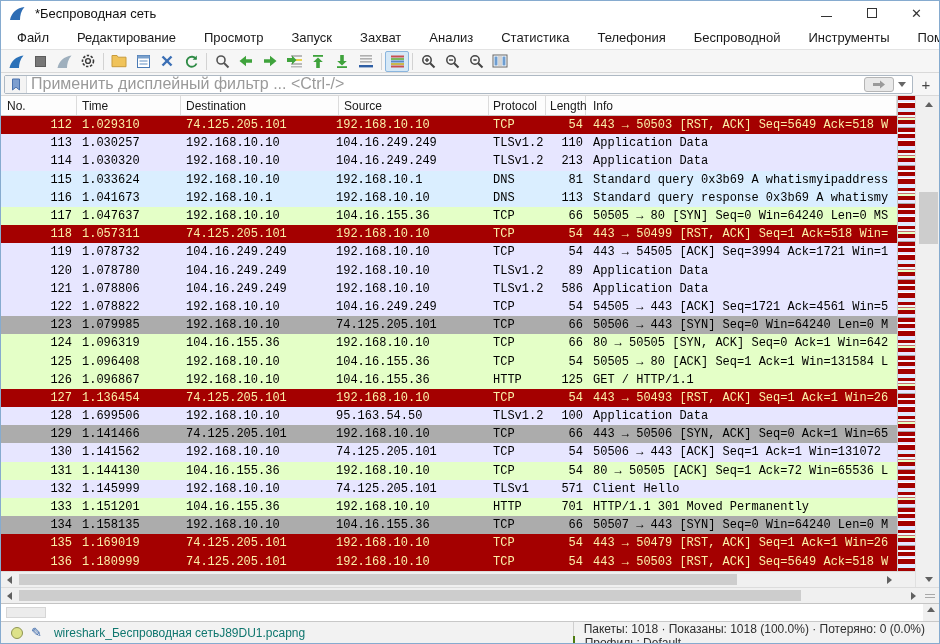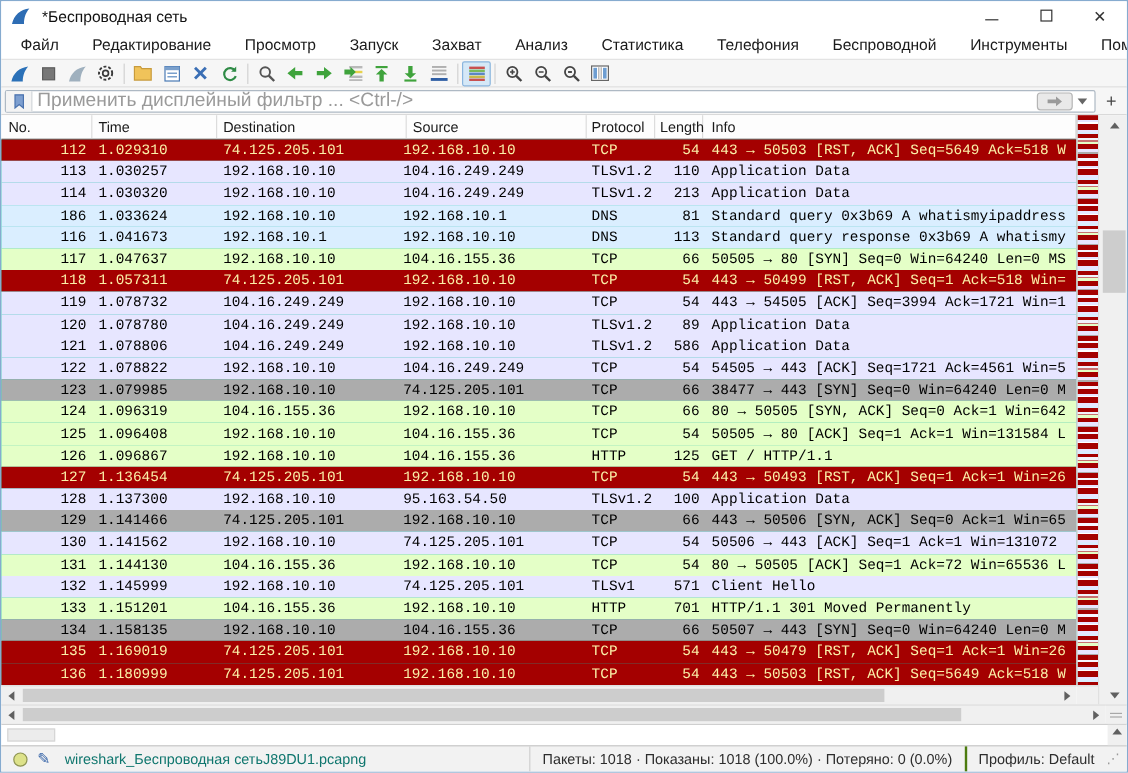--- a/index.html
+++ b/index.html
@@ -35,21 +35,21 @@
   .filter-input::placeholder { color:#9a9a9a; }
   .apply-btn { width:30px; height:15px; background:#e9e9e9; border:1px solid #b5b5b5; border-radius:3px; display:flex; align-items:center; justify-content:center; margin-right:2px; }
   .caret-down { width:0; height:0; border-left:4px solid transparent; border-right:4px solid transparent; border-top:5px solid #666; margin:0 6px 0 2px; }
   .plus-btn { width:18px; height:19px; display:flex; align-items:center; justify-content:center; font-size:15px; color:#444; margin-left:4px; }
 
   
   .list-zone { display:flex; height:491px; }
   .list-left { width:896px; display:flex; flex-direction:column; }
   .phead { height:20px; display:flex; background:#fdfdfd; border-bottom:1px solid #c9c9c9; font-size:12px; color:#1a1a1a; }
   .phead .hcell { border-right:1px solid #dcdcdc; display:flex; align-items:center; }
-  .rows { height:455px; overflow:hidden; background:#14b8a6; }
+  .rows { height:455px; overflow:hidden; background:#22c55e; }
   .prow { display:flex; height:18.2px; overflow:hidden; font-family:"Liberation Mono","DejaVu Sans Mono",monospace; font-size:12px; white-space:pre; align-items:center; color:#000; }
   .prow.rst  { background:var(--rst_bg);  color:var(--rst_fg); }
   .prow.tcp  { background:var(--tcp_bg); }
   .prow.udp  { background:var(--udp_bg); }
   .prow.http { background:var(--http_bg); }
   .prow.syn  { background:var(--syn_bg); }
   .c-no   { width:76px;  text-align:right; padding-right:5px; }
   .c-time { width:104px; padding-left:5px; }
   .c-src  { width:150px; padding-left:5px; }
   .c-dst  { width:158px; padding-left:5px; }
@@ -87,21 +87,21 @@
 
   .collapsed-pane { height:18px; background:#ffffff; border-top:1px solid #c4c4c4; display:flex; align-items:center; }
   .cp-box { width:40px; height:11px; background:#ececec; border:1px solid #d6d6d6; margin-left:5px; }
   .cp-scroll { margin-left:auto; width:16px; height:100%; background:#f0f0f0; display:flex; align-items:flex-start; justify-content:center; padding-top:3px; }
 
   
   .statusbar { height:22px; background:#f2f2f2; border-top:1px solid #c8c8c8; display:flex; align-items:center; font-size:12px; color:#2d2d2d; padding:0 4px; }
   .expert-dot { width:12px; height:12px; border-radius:50%; background:#dde28a; border:1px solid #8f9553; margin:0 8px 0 6px; }
   .pencil { font-size:13px; color:#2f5fa5; margin-right:12px; }
   .status-file { color:#0f766e; }
-  .status-right { margin-left:auto; display:flex; align-items:center; height:100%; }
+  .status-right { margin-left:auto; display:flex; align-items:flex-start; height:100%;flex-direction:column; }
   .status-packets { border-left:1px solid #cfcfcf; padding:0 10px; height:100%; display:flex; align-items:center; }
   .status-profile { border-left:2px solid #4d7c0f; padding:0 10px; height:100%; display:flex; align-items:center; }
   .resize-grip { color:#9a9a9a; font-size:11px; padding-right:2px; }
 </style>
 </head>
 <body>
 
 <div class="window">
 
   <div class="titlebar">
@@ -302,34 +302,34 @@
           <div class="hcell c-dst">Destination</div>
           <div class="hcell c-src">Source</div>
           <div class="hcell c-proto">Protocol</div>
           <div class="hcell c-len">Length</div>
           <div class="hcell c-info">Info</div>
         </div>
       <div class="rows">
           <div class="prow rst"><div class="cell c-no">112</div><div class="cell c-time">1.029310</div><div class="cell c-src">74.125.205.101</div><div class="cell c-dst">192.168.10.10</div><div class="cell c-proto">TCP</div><div class="cell c-len">54</div><div class="cell c-info">443 → 50503 [RST, ACK] Seq=5649 Ack=518 W</div></div>
           <div class="prow tcp"><div class="cell c-no">113</div><div class="cell c-time">1.030257</div><div class="cell c-src">192.168.10.10</div><div class="cell c-dst">104.16.249.249</div><div class="cell c-proto">TLSv1.2</div><div class="cell c-len">110</div><div class="cell c-info">Application Data</div></div>
           <div class="prow tcp"><div class="cell c-no">114</div><div class="cell c-time">1.030320</div><div class="cell c-src">192.168.10.10</div><div class="cell c-dst">104.16.249.249</div><div class="cell c-proto">TLSv1.2</div><div class="cell c-len">213</div><div class="cell c-info">Application Data</div></div>
-          <div class="prow udp"><div class="cell c-no">186</div><div class="cell c-time">1.033624</div><div class="cell c-src">192.168.10.10</div><div class="cell c-dst">192.168.10.1</div><div class="cell c-proto">DNS</div><div class="cell c-len">81</div><div class="cell c-info">Standard query 0x3b69 A whatismyipaddress</div></div>
+          <div class="prow udp"><div class="cell c-no">115</div><div class="cell c-time">1.033624</div><div class="cell c-src">192.168.10.10</div><div class="cell c-dst">192.168.10.1</div><div class="cell c-proto">DNS</div><div class="cell c-len">81</div><div class="cell c-info">Standard query 0x3b69 A whatismyipaddress</div></div>
           <div class="prow udp"><div class="cell c-no">116</div><div class="cell c-time">1.041673</div><div class="cell c-src">192.168.10.1</div><div class="cell c-dst">192.168.10.10</div><div class="cell c-proto">DNS</div><div class="cell c-len">113</div><div class="cell c-info">Standard query response 0x3b69 A whatismy</div></div>
           <div class="prow http"><div class="cell c-no">117</div><div class="cell c-time">1.047637</div><div class="cell c-src">192.168.10.10</div><div class="cell c-dst">104.16.155.36</div><div class="cell c-proto">TCP</div><div class="cell c-len">66</div><div class="cell c-info">50505 → 80 [SYN] Seq=0 Win=64240 Len=0 MS</div></div>
           <div class="prow rst"><div class="cell c-no">118</div><div class="cell c-time">1.057311</div><div class="cell c-src">74.125.205.101</div><div class="cell c-dst">192.168.10.10</div><div class="cell c-proto">TCP</div><div class="cell c-len">54</div><div class="cell c-info">443 → 50499 [RST, ACK] Seq=1 Ack=518 Win=</div></div>
           <div class="prow tcp"><div class="cell c-no">119</div><div class="cell c-time">1.078732</div><div class="cell c-src">104.16.249.249</div><div class="cell c-dst">192.168.10.10</div><div class="cell c-proto">TCP</div><div class="cell c-len">54</div><div class="cell c-info">443 → 54505 [ACK] Seq=3994 Ack=1721 Win=1</div></div>
           <div class="prow tcp"><div class="cell c-no">120</div><div class="cell c-time">1.078780</div><div class="cell c-src">104.16.249.249</div><div class="cell c-dst">192.168.10.10</div><div class="cell c-proto">TLSv1.2</div><div class="cell c-len">89</div><div class="cell c-info">Application Data</div></div>
           <div class="prow tcp"><div class="cell c-no">121</div><div class="cell c-time">1.078806</div><div class="cell c-src">104.16.249.249</div><div class="cell c-dst">192.168.10.10</div><div class="cell c-proto">TLSv1.2</div><div class="cell c-len">586</div><div class="cell c-info">Application Data</div></div>
           <div class="prow tcp"><div class="cell c-no">122</div><div class="cell c-time">1.078822</div><div class="cell c-src">192.168.10.10</div><div class="cell c-dst">104.16.249.249</div><div class="cell c-proto">TCP</div><div class="cell c-len">54</div><div class="cell c-info">54505 → 443 [ACK] Seq=1721 Ack=4561 Win=5</div></div>
-          <div class="prow syn"><div class="cell c-no">123</div><div class="cell c-time">1.079985</div><div class="cell c-src">192.168.10.10</div><div class="cell c-dst">74.125.205.101</div><div class="cell c-proto">TCP</div><div class="cell c-len">66</div><div class="cell c-info">38477 → 443 [SYN] Seq=0 Win=64240 Len=0 M</div></div>
+          <div class="prow syn"><div class="cell c-no">123</div><div class="cell c-time">1.079985</div><div class="cell c-src">192.168.10.10</div><div class="cell c-dst">74.125.205.101</div><div class="cell c-proto">TCP</div><div class="cell c-len">66</div><div class="cell c-info">50506 → 443 [SYN] Seq=0 Win=64240 Len=0 M</div></div>
           <div class="prow http"><div class="cell c-no">124</div><div class="cell c-time">1.096319</div><div class="cell c-src">104.16.155.36</div><div class="cell c-dst">192.168.10.10</div><div class="cell c-proto">TCP</div><div class="cell c-len">66</div><div class="cell c-info">80 → 50505 [SYN, ACK] Seq=0 Ack=1 Win=642</div></div>
           <div class="prow http"><div class="cell c-no">125</div><div class="cell c-time">1.096408</div><div class="cell c-src">192.168.10.10</div><div class="cell c-dst">104.16.155.36</div><div class="cell c-proto">TCP</div><div class="cell c-len">54</div><div class="cell c-info">50505 → 80 [ACK] Seq=1 Ack=1 Win=131584 L</div></div>
           <div class="prow http"><div class="cell c-no">126</div><div class="cell c-time">1.096867</div><div class="cell c-src">192.168.10.10</div><div class="cell c-dst">104.16.155.36</div><div class="cell c-proto">HTTP</div><div class="cell c-len">125</div><div class="cell c-info">GET / HTTP/1.1</div></div>
           <div class="prow rst"><div class="cell c-no">127</div><div class="cell c-time">1.136454</div><div class="cell c-src">74.125.205.101</div><div class="cell c-dst">192.168.10.10</div><div class="cell c-proto">TCP</div><div class="cell c-len">54</div><div class="cell c-info">443 → 50493 [RST, ACK] Seq=1 Ack=1 Win=26</div></div>
-          <div class="prow tcp"><div class="cell c-no">128</div><div class="cell c-time">1.137300</div><div class="cell c-src">192.168.10.10</div><div class="cell c-dst">95.163.54.50</div><div class="cell c-proto">TLSv1.2</div><div class="cell c-len">100</div><div class="cell c-info">Application Data</div></div>
+          <div class="prow tcp"><div class="cell c-no">128</div><div class="cell c-time">1.699506</div><div class="cell c-src">192.168.10.10</div><div class="cell c-dst">95.163.54.50</div><div class="cell c-proto">TLSv1.2</div><div class="cell c-len">100</div><div class="cell c-info">Application Data</div></div>
           <div class="prow syn"><div class="cell c-no">129</div><div class="cell c-time">1.141466</div><div class="cell c-src">74.125.205.101</div><div class="cell c-dst">192.168.10.10</div><div class="cell c-proto">TCP</div><div class="cell c-len">66</div><div class="cell c-info">443 → 50506 [SYN, ACK] Seq=0 Ack=1 Win=65</div></div>
           <div class="prow tcp"><div class="cell c-no">130</div><div class="cell c-time">1.141562</div><div class="cell c-src">192.168.10.10</div><div class="cell c-dst">74.125.205.101</div><div class="cell c-proto">TCP</div><div class="cell c-len">54</div><div class="cell c-info">50506 → 443 [ACK] Seq=1 Ack=1 Win=131072</div></div>
           <div class="prow http"><div class="cell c-no">131</div><div class="cell c-time">1.144130</div><div class="cell c-src">104.16.155.36</div><div class="cell c-dst">192.168.10.10</div><div class="cell c-proto">TCP</div><div class="cell c-len">54</div><div class="cell c-info">80 → 50505 [ACK] Seq=1 Ack=72 Win=65536 L</div></div>
           <div class="prow tcp"><div class="cell c-no">132</div><div class="cell c-time">1.145999</div><div class="cell c-src">192.168.10.10</div><div class="cell c-dst">74.125.205.101</div><div class="cell c-proto">TLSv1</div><div class="cell c-len">571</div><div class="cell c-info">Client Hello</div></div>
           <div class="prow http"><div class="cell c-no">133</div><div class="cell c-time">1.151201</div><div class="cell c-src">104.16.155.36</div><div class="cell c-dst">192.168.10.10</div><div class="cell c-proto">HTTP</div><div class="cell c-len">701</div><div class="cell c-info">HTTP/1.1 301 Moved Permanently</div></div>
           <div class="prow syn"><div class="cell c-no">134</div><div class="cell c-time">1.158135</div><div class="cell c-src">192.168.10.10</div><div class="cell c-dst">104.16.155.36</div><div class="cell c-proto">TCP</div><div class="cell c-len">66</div><div class="cell c-info">50507 → 443 [SYN] Seq=0 Win=64240 Len=0 M</div></div>
           <div class="prow rst"><div class="cell c-no">135</div><div class="cell c-time">1.169019</div><div class="cell c-src">74.125.205.101</div><div class="cell c-dst">192.168.10.10</div><div class="cell c-proto">TCP</div><div class="cell c-len">54</div><div class="cell c-info">443 → 50479 [RST, ACK] Seq=1 Ack=1 Win=26</div></div>
           <div class="prow rst"><div class="cell c-no">136</div><div class="cell c-time">1.180999</div><div class="cell c-src">74.125.205.101</div><div class="cell c-dst">192.168.10.10</div><div class="cell c-proto">TCP</div><div class="cell c-len">54</div><div class="cell c-info">443 → 50503 [RST, ACK] Seq=5649 Ack=518 W</div></div>
         </div>
       <div class="hscroll hs1">

